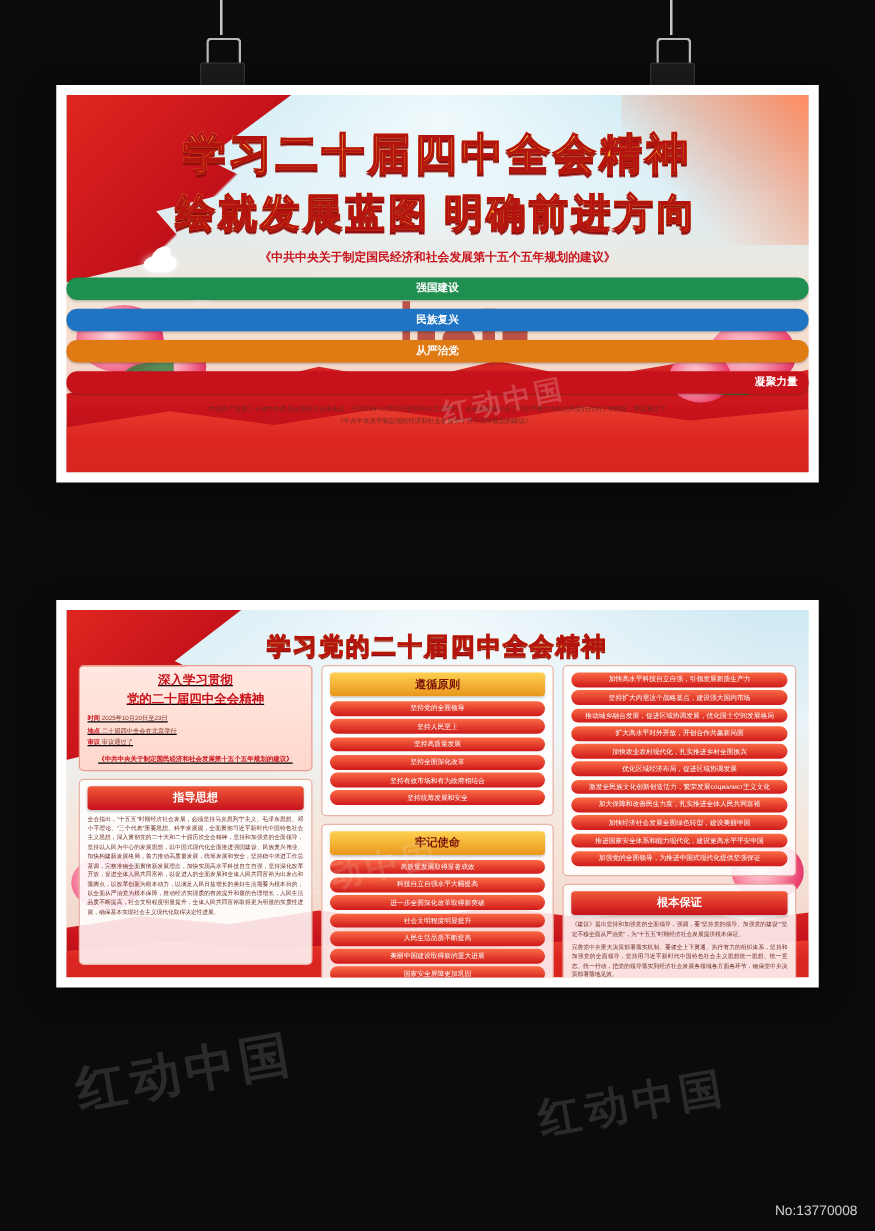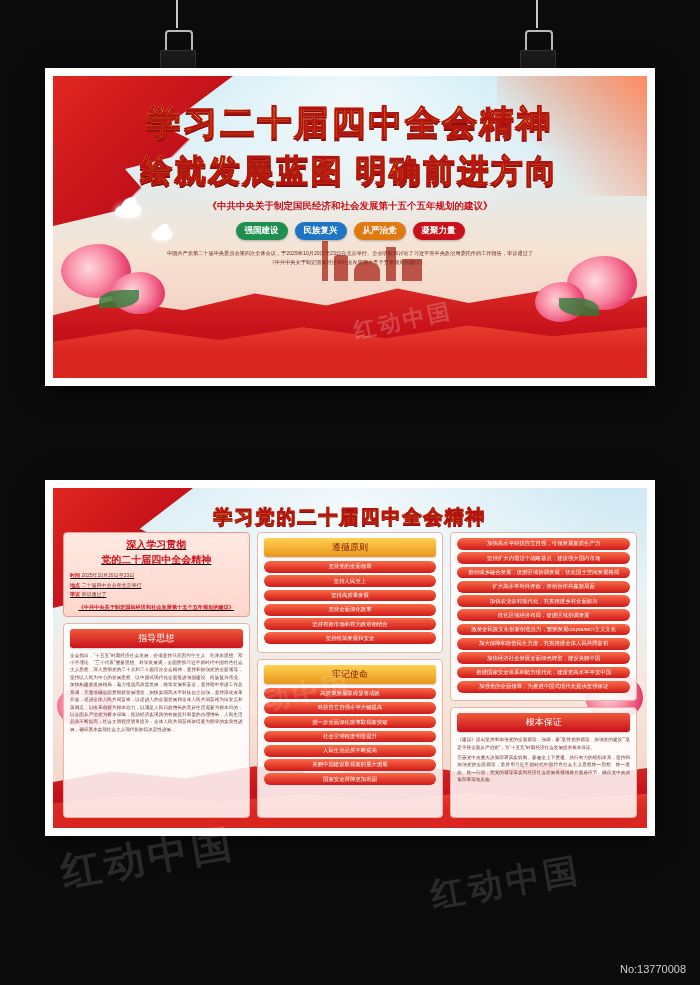--- a/index.html
+++ b/index.html
@@ -14,21 +14,21 @@
 
   
   .clip{position:absolute;width:34px;height:46px;}
   .clip .wire{position:absolute;left:50%;top:-40px;width:2px;height:44px;background:#c9c9c9;transform:translateX(-50%);}
   .clip .body{position:absolute;left:0;top:26px;width:34px;height:22px;background:#1b1b1b;border:1px solid #333;border-radius:2px;}
   .clip .arm{position:absolute;left:5px;top:6px;width:24px;height:26px;border:2px solid #b9b9b9;border-bottom:none;border-radius:4px 4px 0 0;}
 
   
   .poster{position:absolute;background:#fff;box-shadow:0 6px 22px rgba(0,0,0,.55);}
   #poster1{left:45px;top:68px;width:610px;height:318px;padding:8px;box-sizing:border-box;}
-  #poster2{left:45px;top:480px;width:610px;height:356px;padding:8px;box-sizing:border-box;}
+  #poster2{left:45px;top:480px;width:610px;height:310px;padding:8px;box-sizing:border-box;}
 
   .inner{position:relative;width:100%;height:100%;overflow:hidden;
     background:linear-gradient(180deg,#bfe6f2 0%,#d9eef5 26%,#f6e3d4 58%,#f3d3c6 78%,#e9b9ad 100%);}
 
   
   .sky-glow{position:absolute;left:0;top:0;width:100%;height:60%;
     background:radial-gradient(ellipse at 50% 10%, rgba(255,255,255,.75), rgba(255,255,255,0) 62%);}
   .redwave{position:absolute;left:0;bottom:0;width:100%;height:40%;
     background:linear-gradient(180deg,#e4382a 0%,#c8121b 60%,#a60d16 100%);
     clip-path:polygon(0% 48%, 10% 36%, 22% 44%, 34% 30%, 46% 40%, 58% 26%, 70% 38%, 82% 28%, 92% 40%, 100% 32%, 100% 100%, 0% 100%);}
@@ -55,41 +55,41 @@
   .p1-title1,.p1-title2{
     font-family:"Liberation Serif",serif;font-weight:bold;letter-spacing:3px;
     background:linear-gradient(180deg,#ffe9a8 0%,#ffd23d 30%,#f4a215 55%,#e8641a 100%);
     -webkit-background-clip:text;background-clip:text;color:transparent;
     -webkit-text-stroke:1px #b3140f;
     filter:drop-shadow(0 2px 0 #8d0c0c);
   }
   .p1-title1{font-size:34px;margin-top:6px;text-align:center;}
   .p1-title2{font-size:31px;margin-top:4px;}
   .p1-sub{margin-top:8px;font-size:9.5px;color:#c8121b;font-weight:bold;}
-  .p1-pills{margin-top:9px;display:flex;gap:7px;justify-content:center;}
+  .p1-pills{margin-top:9px;display:flex;gap:7px;justify-content:center;flex-direction:column;}
   .pill{font-size:8.5px;color:#fff;padding:3px 9px;border-radius:9px;font-weight:bold;
     box-shadow:0 1px 2px rgba(0,0,0,.25);}
   .p1-body{margin:9px auto 0;width:62%;font-size:5.2px;line-height:1.7;color:#6b2b22;text-align:center;}
 
   
   .lm{position:absolute;bottom:32%;}
   .lm span{position:absolute;bottom:0;background:#b33b2e;opacity:.85;}
 
   
   #poster2 .inner{background:linear-gradient(180deg,#cfe9f3 0%,#e8f3f7 30%,#f7e6da 62%,#f0cfc4 100%);}
   .p2-title{position:absolute;left:0;right:0;top:16px;text-align:center;
     font-family:"Liberation Serif",serif;font-weight:bold;font-size:19px;letter-spacing:2px;
     background:linear-gradient(180deg,#fff0b8 0%,#ffd13c 45%,#ef7b18 100%);
     -webkit-background-clip:text;background-clip:text;color:transparent;
     -webkit-text-stroke:.7px #b3140f;filter:drop-shadow(0 1px 0 #8d0c0c);}
 
   .cols{position:absolute;left:10px;right:10px;top:44px;bottom:10px;display:flex;gap:7px;}
   .col{flex:1;display:flex;flex-direction:column;gap:6px;}
   .card{background:rgba(255,255,255,.86);border:1px solid #e8b3a8;border-radius:4px;padding:5px 6px;}
-  .card-h{position:relative;text-align:center;font-size:9px;font-weight:normal;color:#fff;
+  .card-h{position:relative;text-align:center;font-size:9px;font-weight:bold;color:#fff;
     background:linear-gradient(180deg,#f05a3a,#c8121b);border-radius:3px;padding:3px 0;margin-bottom:4px;
     box-shadow:0 1px 2px rgba(0,0,0,.2);}
   .card-h.gold{background:linear-gradient(180deg,#ffd152,#e8961c);color:#7a1208;}
   .card-body{font-size:4.6px;line-height:1.62;color:#6a2a22;text-align:justify;}
   .bar{font-size:5.4px;color:#fff;background:linear-gradient(180deg,#fb6a45,#cf1a1a);
     border-radius:8px;padding:2.4px 6px;margin-bottom:2.5px;text-align:center;}
 
   .redcard{background:linear-gradient(180deg,#ffe9e2,#ffd6cb);border:1px solid #e89b8c;border-radius:4px;padding:5px 6px;text-decoration:underline;}
   .redcard .rh{font-family:"Liberation Serif",serif;text-align:center;font-weight:bold;font-size:10px;color:#c8121b;line-height:1.45;}
   .meta{font-size:5px;color:#7a2b20;line-height:1.9;margin-top:4px;}

